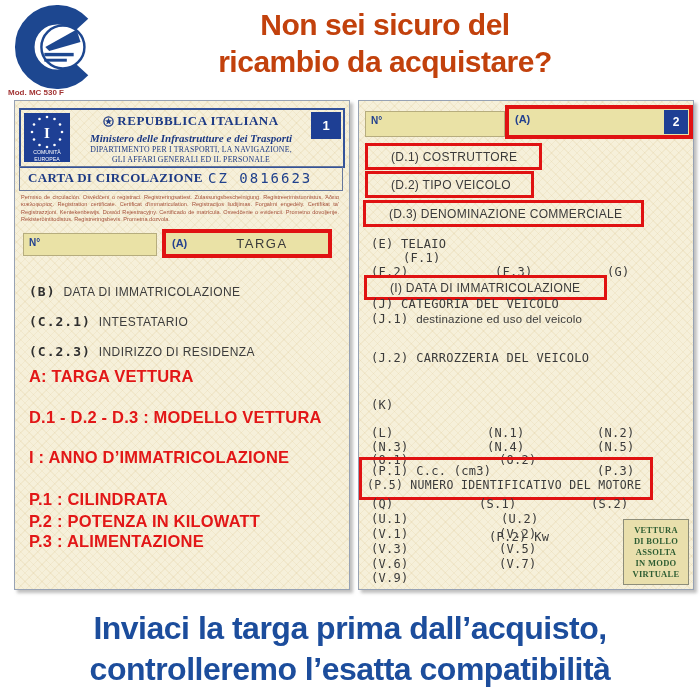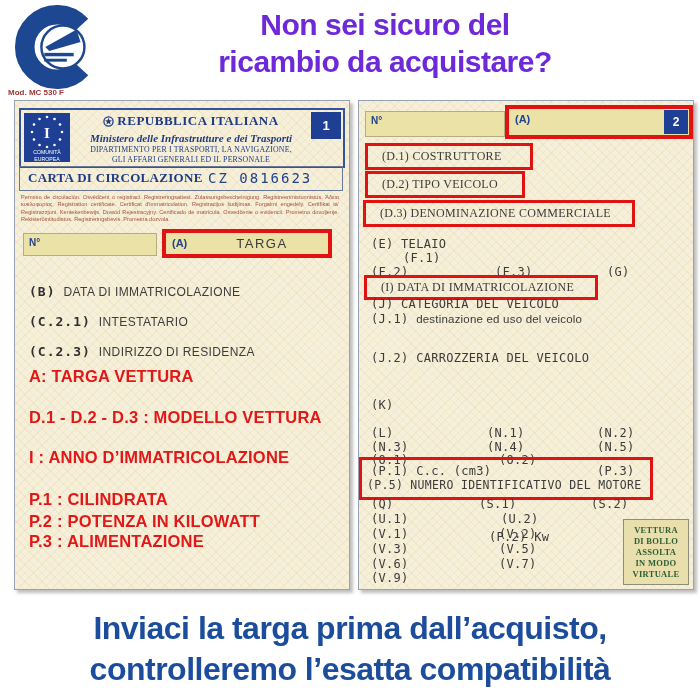--- a/index.html
+++ b/index.html
@@ -2,21 +2,21 @@
 <html><head>
 <meta charset="utf-8">
 <style>
   html,body{margin:0;padding:0;background:#ffffff;}
   .canvas{position:relative;width:700px;height:700px;background:#ffffff;overflow:hidden;
           font-family:"Liberation Sans",sans-serif;}
 
   
   .logo{position:absolute;left:10px;top:2px;width:98px;height:90px;}
   .title{position:absolute;left:110px;top:6px;width:550px;text-align:center;
-         color:#6d28d9;font-weight:bold;font-size:30px;line-height:37px;letter-spacing:-0.5px;}
+         color:#c2410c;font-weight:bold;font-size:30px;line-height:37px;letter-spacing:-0.5px;}
   .mod-label{position:absolute;left:8px;top:88px;font-size:8px;font-weight:bold;color:#a23535;}
 
   
   .doc{position:absolute;top:100px;width:334px;height:488px;background:#f6f0da;
        border:1px solid #97a2b4;box-shadow:3px 3px 3px rgba(130,130,130,.5);
        background-image:
          repeating-linear-gradient(45deg, rgba(196,160,80,.10) 0 1px, transparent 1px 6px),
          repeating-linear-gradient(-45deg, rgba(196,160,80,.10) 0 1px, transparent 1px 6px);}
   .doc-left{left:14px;}
   .doc-right{left:358px;}
@@ -54,22 +54,22 @@
   .lfield .lab{font-size:12px;letter-spacing:.4px;margin-left:8px;}
 
   .ann{position:absolute;left:14px;color:#e21717;font-weight:bold;font-size:16.5px;
        letter-spacing:.2px;white-space:nowrap;}
 
   
   .n-field-r{position:absolute;left:6px;top:10px;width:138px;height:24px;}
   .a-box-r{position:absolute;left:146px;top:4px;width:180px;height:26px;border:4px solid #e01212;background:#eae2a6;}
   .badge-2{right:1px;top:1px;width:24px;height:24px;font-size:12px;}
 
-  .dbox{position:absolute;border:3px solid #e01212;display:flex;align-items:center;padding-left:14px;
-        font-family:Liberation Serif, serif;font-size:12px;color:#3a3a3a;white-space:nowrap;letter-spacing:.3px;}
+  .dbox{position:absolute;border:3px solid #e01212;display:flex;align-items:center;padding-left:23px;
+        font-family:Liberation Sans, sans-serif;font-size:12px;color:#3a3a3a;white-space:nowrap;letter-spacing:.3px;}
   .d1{left:6px;top:42px;width:148px;height:21px;}
   .d2{left:6px;top:70px;width:140px;height:21px;}
   .d3{left:4px;top:99px;width:252px;height:21px;}
   .ibox{left:5px;top:174px;width:214px;height:19px;}
   .pbox{position:absolute;border:3px solid #e01212;left:0px;top:356px;width:288px;height:37px;}
 
   .rtx{position:absolute;font-family:"DejaVu Sans Mono",monospace;font-size:12px;color:#3a3a3a;
        white-space:nowrap;letter-spacing:.3px;}
   .rtx .low{font-family:"Liberation Sans",sans-serif;font-size:11.5px;letter-spacing:.2px;}
 

